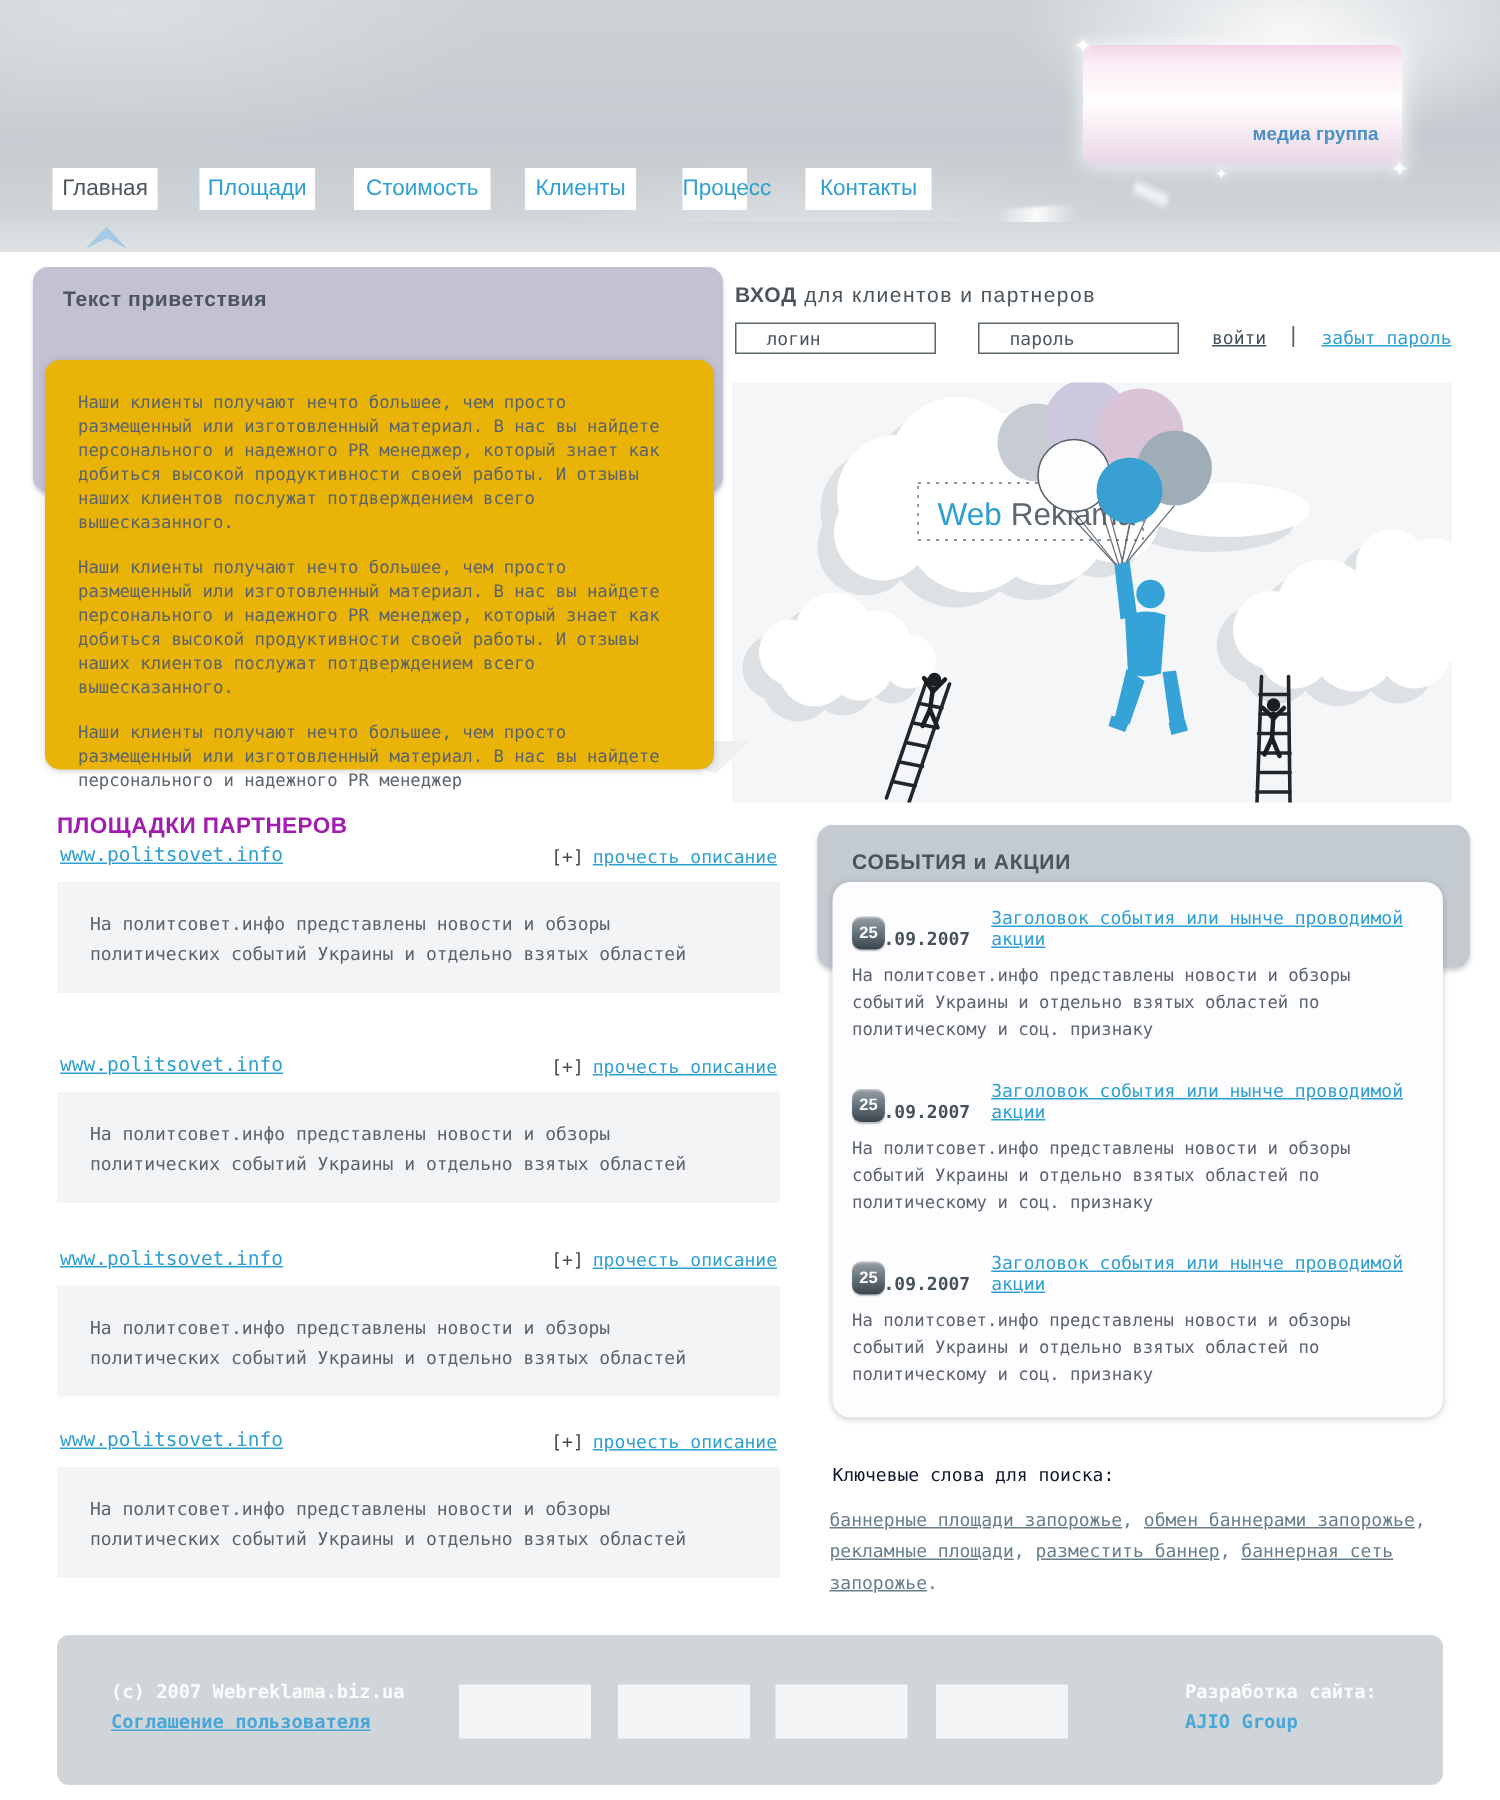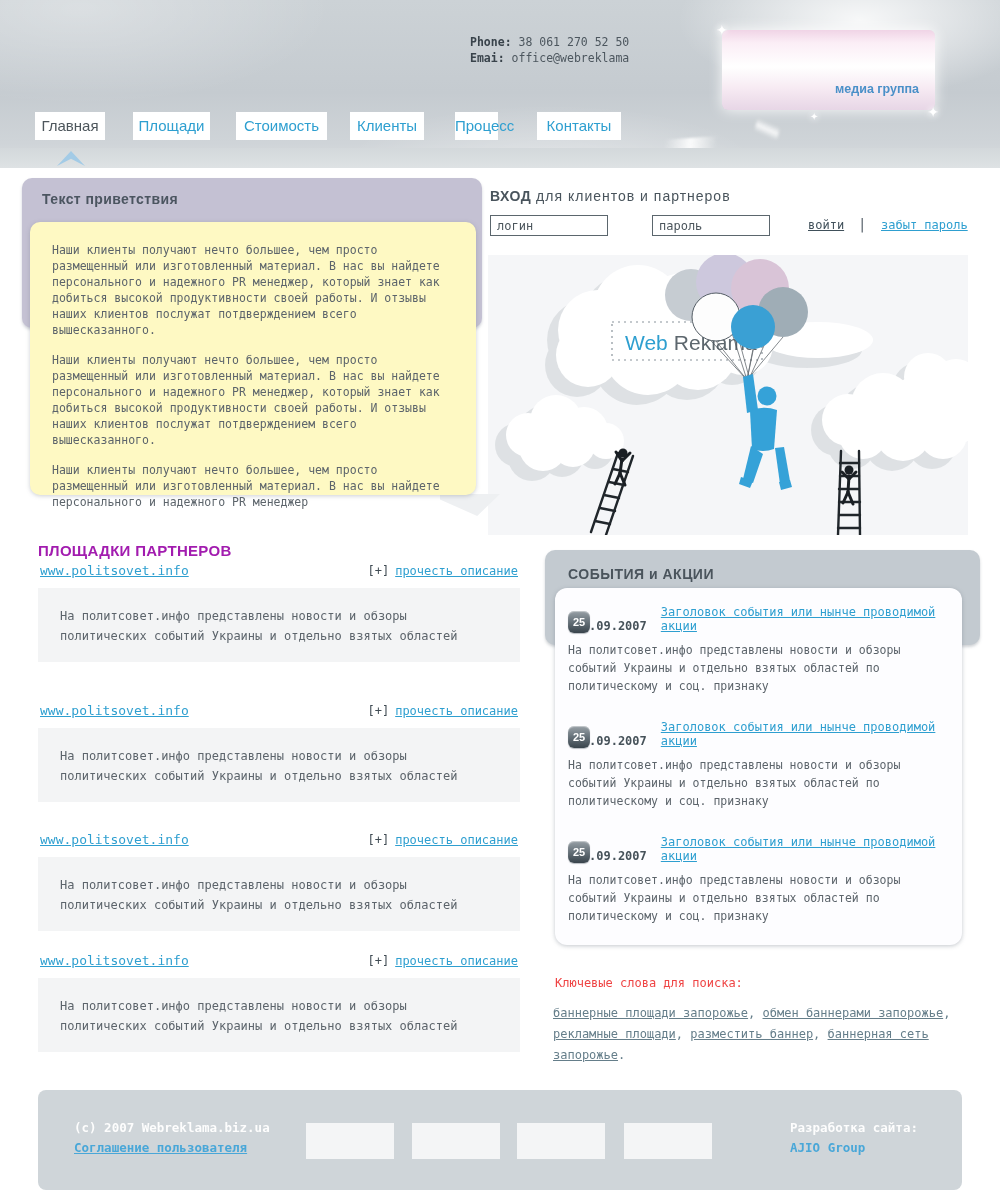--- a/index.html
+++ b/index.html
@@ -51,33 +51,33 @@
   .nav-process   { left:455px; width:43px; }
   .nav-kontakty  { left:537px; width:84px; }
   .nav-pointer { position:absolute; left:57px; top:151px; width:28px; height:15px; background:#a3cbe6;
       clip-path:polygon(50% 0, 100% 100%, 50% 52%, 0 100%); z-index:3; }
 
   
   .welcome-head { position:absolute; left:22px; top:178px; width:460px; height:150px;
       background:#c4c1d3; border-radius:10px; box-shadow:0 2px 3px rgba(120,125,145,.35); }
   .welcome-title { position:absolute; left:20px; top:13px; font:bold 14px "Liberation Sans", sans-serif;
       color:#4b5560; letter-spacing:.4px; }
-  .welcome-body { position:absolute; left:30px; top:222px; width:446px; height:273px; background:#fef9c3;
+  .welcome-body { position:absolute; left:30px; top:240px; width:446px; height:273px; background:#eab308;
       border-radius:10px; box-shadow:0 1px 4px rgba(110,118,132,.35); padding:20px 20px 0 22px;
       font:11.5px "DejaVu Sans Mono", monospace; color:#5c646b; line-height:16px; z-index:2; }
   .welcome-body p { margin-bottom:14px; }
   .welcome-tail { position:absolute; left:440px; top:494px; width:60px; height:22px; background:#eef0f2;
       clip-path:polygon(0 0, 100% 0, 62% 100%, 0 25%); z-index:1; }
 
   
   .login-title { position:absolute; left:490px; top:188px; font:14px "Liberation Sans", sans-serif;
       color:#49545c; letter-spacing:1px; }
   .login-title b { letter-spacing:.5px; }
-  .login-input { position:absolute; top:215px; width:118px; height:21px; border:1px solid #5b666d;
-      background:#fff; font:12px "DejaVu Sans Mono", monospace; color:#4b555c; padding:0 6px; }
+  .login-input { position:absolute; top:215px; width:134px; height:21px; border:1px solid #5b666d;
+      background:#fff; font:12px "DejaVu Sans Mono", monospace; color:#4b555c; padding:0 20px; }
   .login-input::placeholder { color:#4b555c; opacity:1; }
   .inp-login { left:490px; } .inp-pass { left:652px; }
   .login-submit { position:absolute; left:808px; top:218px; font:12px "DejaVu Sans Mono", monospace;
       color:#40505a; text-decoration:underline; cursor:pointer; }
   .login-pipe { position:absolute; left:858px; top:216px; font:14px "DejaVu Sans Mono", monospace; color:#57616a; }
   .login-forgot { position:absolute; left:881px; top:218px; font:12px "DejaVu Sans Mono", monospace;
       color:#2e9fd0; text-decoration:underline; cursor:pointer; }
 
   
   .illo { position:absolute; left:488px; top:255px; width:480px; height:280px; background:#f5f6f8; }
@@ -108,21 +108,21 @@
       background:linear-gradient(180deg,#99a1a7 0%, #6b767e 45%, #39444c 100%);
       box-shadow:inset 0 1px 1px rgba(255,255,255,.45), 0 1px 1px rgba(80,90,100,.4);
       color:#fff; font:bold 11px "Liberation Sans", sans-serif; text-align:center; line-height:22px; }
   .event-date { font:bold 12px "DejaVu Sans Mono", monospace; color:#46525a; margin-left:-1px; }
   .event-link { font:12px "DejaVu Sans Mono", monospace; color:#2e9fd0; text-decoration:underline;
       margin-left:14px; cursor:pointer; }
   .event-text { margin-top:8px; font:11.5px "DejaVu Sans Mono", monospace; color:#5c646b; line-height:18px;
       width:380px; }
 
   
-  .kw-title { position:absolute; left:555px; top:976px; font:12px "DejaVu Sans Mono", monospace; color:#ef4444; }
+  .kw-title { position:absolute; left:555px; top:976px; font:12px "DejaVu Sans Mono", monospace; color:#0f172a; }
   .kw-links { position:absolute; left:533px; top:1003px; width:402px;
       font:12px "DejaVu Sans Mono", monospace; color:#657e8a; line-height:21px;margin-left:20px; }
   .kw-links a { color:#657e8a; text-decoration:underline; cursor:pointer; }
 
   
   .footer { position:absolute; left:38px; top:1090px; width:924px; height:100px; background:#cfd5d9;
       border-radius:8px; }
   .foot-copy { position:absolute; left:36px; top:30px; font:bold 12.5px "DejaVu Sans Mono", monospace; color:#fdfdfd; }
   .foot-agree { position:absolute; left:36px; top:50px; font:bold 12.5px "DejaVu Sans Mono", monospace;
       color:#49a7d8; text-decoration:underline; cursor:pointer; }
@@ -136,24 +136,20 @@
 <body>
 
 <div class="page">
 
   <div class="header">
     <div class="streak1"></div>
     <div class="streak2"></div>
     <div class="header-light-band"></div>
 
 
-    <div class="contact">
-      <div><b><span>Phone</span>:</b> <span>38 061 270 52 50</span></div>
-      <div><b><span>Emai</span>:</b> <span>office@webreklama</span></div>
-    </div>
 
     <div class="logo-panel">
       <span class="sparkle sp1">✦</span>
       <span class="sparkle sp2">✦</span>
       <span class="sparkle sp3">✦</span>
       <div class="logo-sub">медиа группа</div>
     </div>
 
     <a class="nav-item nav-glavnaya active">Главная</a>
     <a class="nav-item nav-ploshadi">Площади</a>

